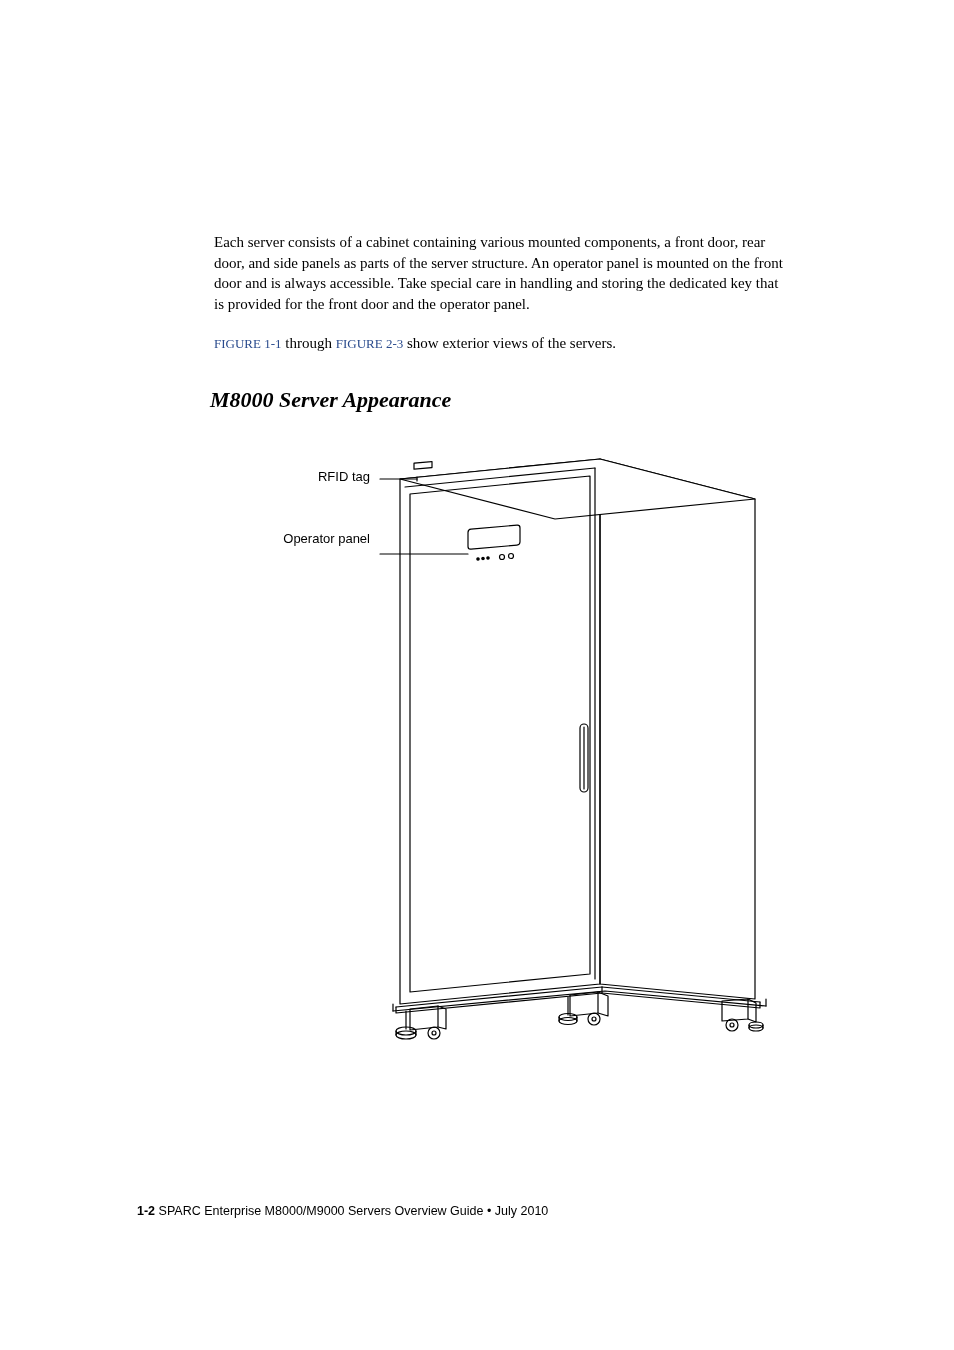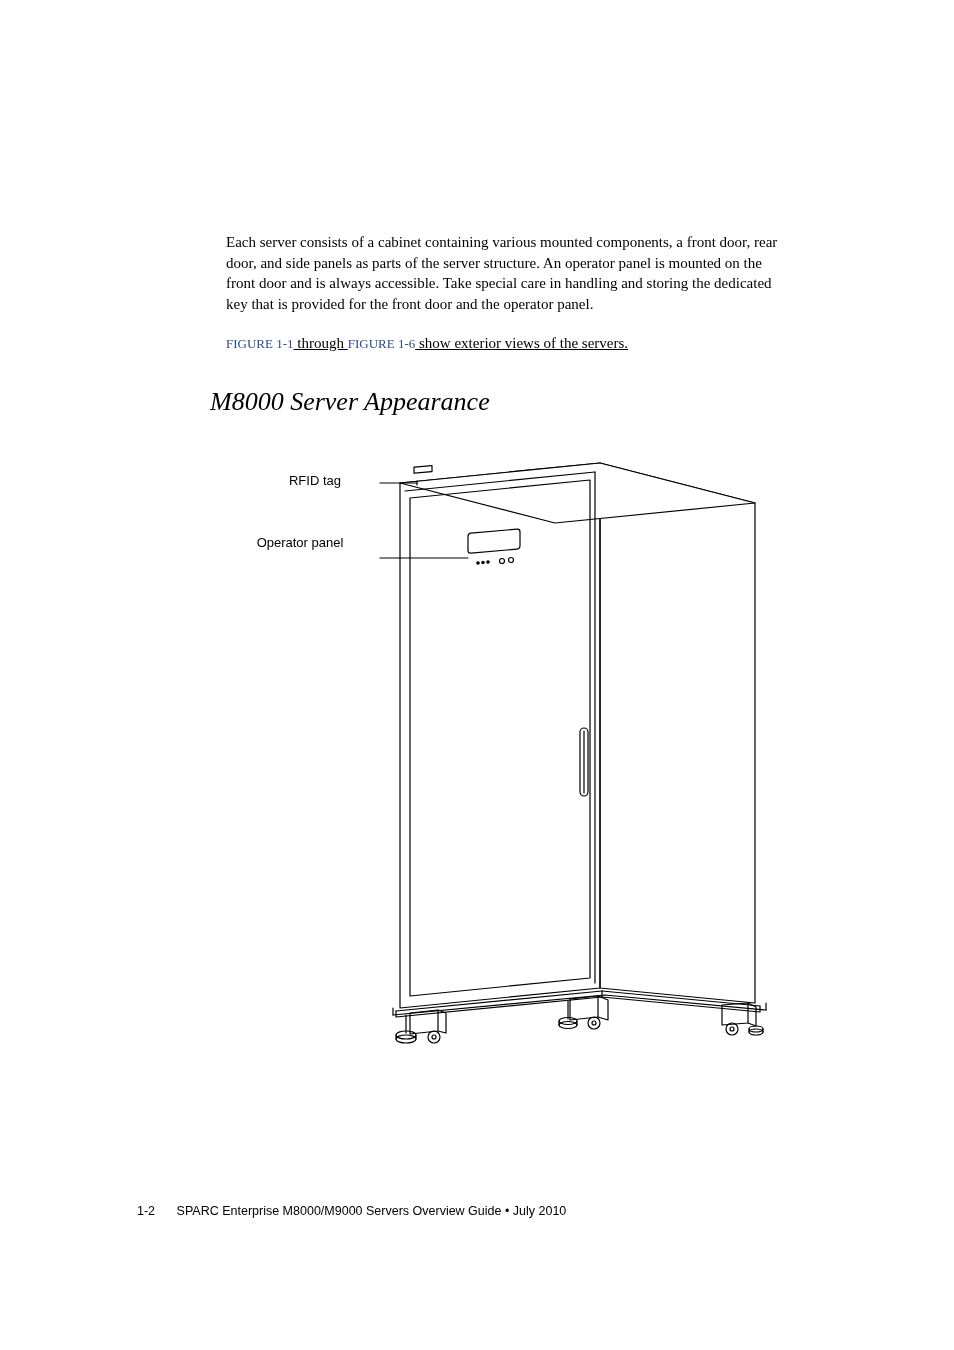--- a/index.html
+++ b/index.html
@@ -14,35 +14,34 @@
   }
   .content {
     position: absolute;
     left: 210px;
     top: 232px;
     width: 580px;
   }
   .para {
     font-size: 15px;
     line-height: 1.38;
-    margin: 0 0 18px 16px;
+    margin: 0 0 18px 4px;
   }
   .link {
     color: #2a4b8d;
     font-size: 13px;
   }
   .normal-small {
     font-size: 15px;
-    text-decoration: underline;
   }
   .sub-heading {
     font-style: italic;
-    font-size: 26px;
+    font-size: 22px;
     margin: 34px 0 26px 0;
-    font-weight: normal;
+    font-weight: bold;
   }
   .figcaption {
     font-size: 12.5px;
     margin: 0 0 6px 0;
     font-family: Arial, Helvetica, sans-serif;
   }
   .figcaption b {
     font-weight: bold;
     font-size: 11px;
     letter-spacing: 0.2px;
@@ -58,39 +57,38 @@
     height: 610px;
   }
   .footer {
     position: absolute;
     left: 137px;
     bottom: 132px;
     font-family: Arial, Helvetica, sans-serif;
     font-size: 12.5px;
   }
   .footer .pageno {
-    font-weight: normal;
-    margin-right: 18px;
+    font-weight: bold;
   }
   .callout-label {
     font-family: Arial, Helvetica, sans-serif;
     font-size: 13px;
     position: absolute;
-    text-align: center;
+    text-align: right;
   }
 </style>
 </head>
 <body>
 
 <div class="content">
 
   <p class="para">Each server consists of a cabinet containing various mounted components, a front door, rear door, and side panels as parts of the server structure. An operator panel is mounted on the front door and is always accessible. Take special care in handling and storing the dedicated key that is provided for the front door and the operator panel.</p>
 
   <p class="para">
-    <a class="link">FIGURE 1-1</a><span class="normal-small"> through </span><a class="link">FIGURE 1-6</a><span class="normal-small"> show exterior views of the servers.</span>
+    <a class="link">FIGURE 1-1</a><span class="normal-small"> through </span><a class="link">FIGURE 2-3</a><span class="normal-small"> show exterior views of the servers.</span>
   </p>
 
   <h2 class="sub-heading">M8000 Server Appearance</h2>
 
 
   <div class="figure-wrap">
     
     <svg viewBox="0 0 580 610" width="580" height="610">
       <g stroke="#000" stroke-width="1.2" fill="none" stroke-linejoin="round" stroke-linecap="round">
 

